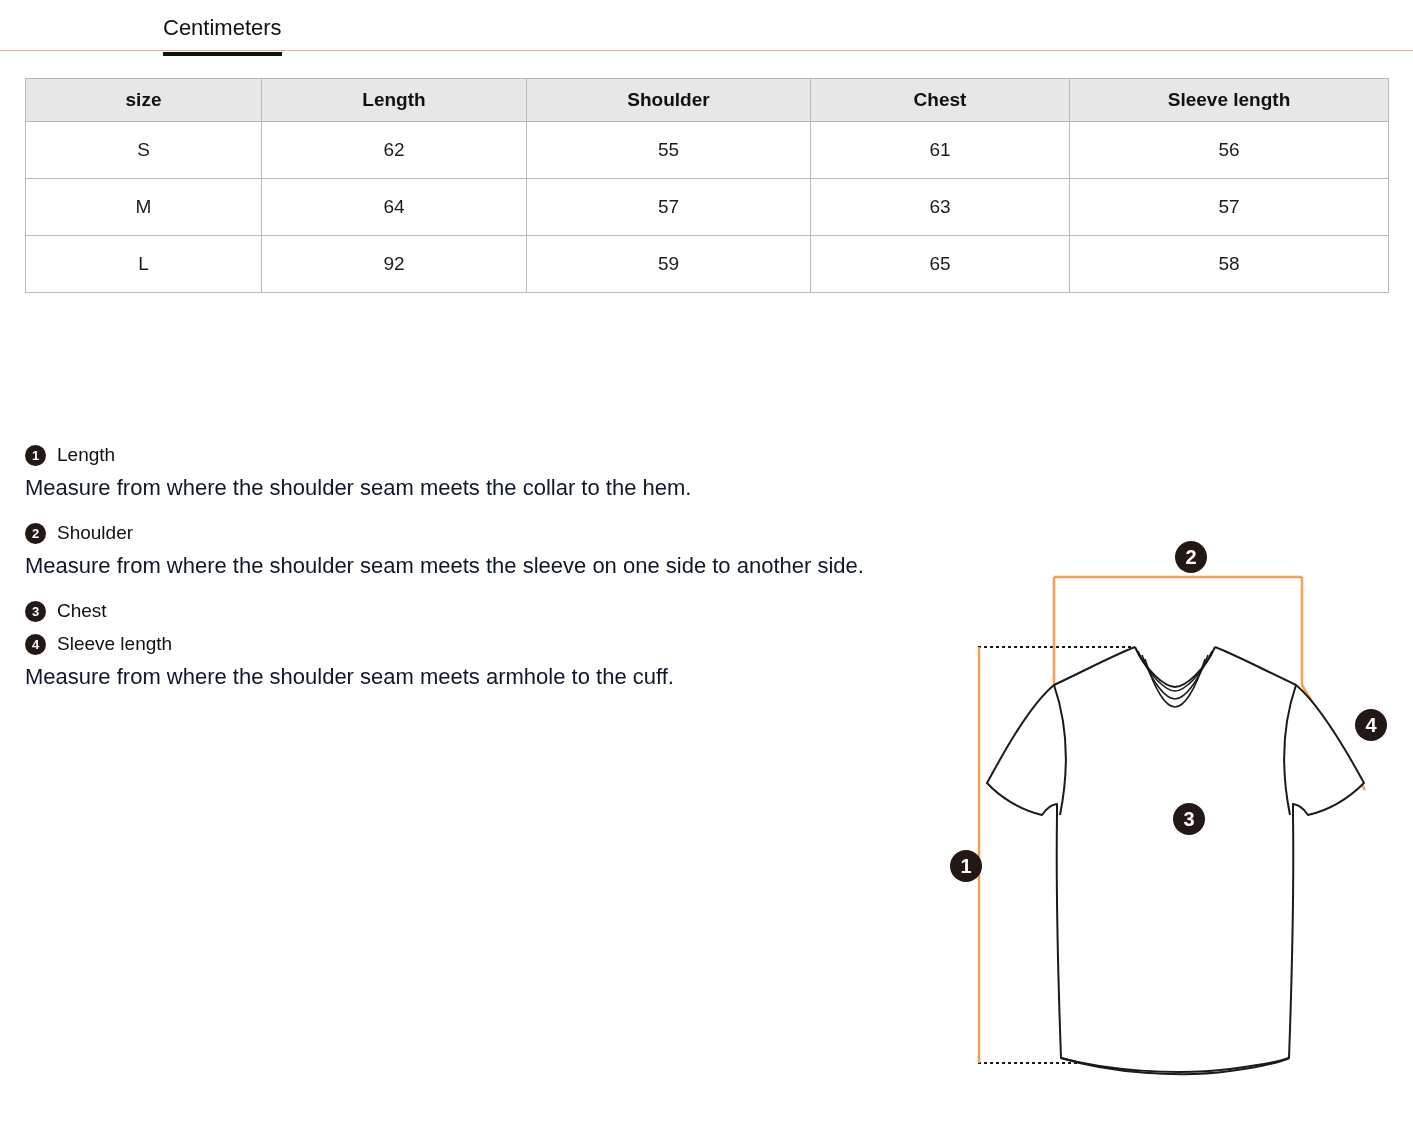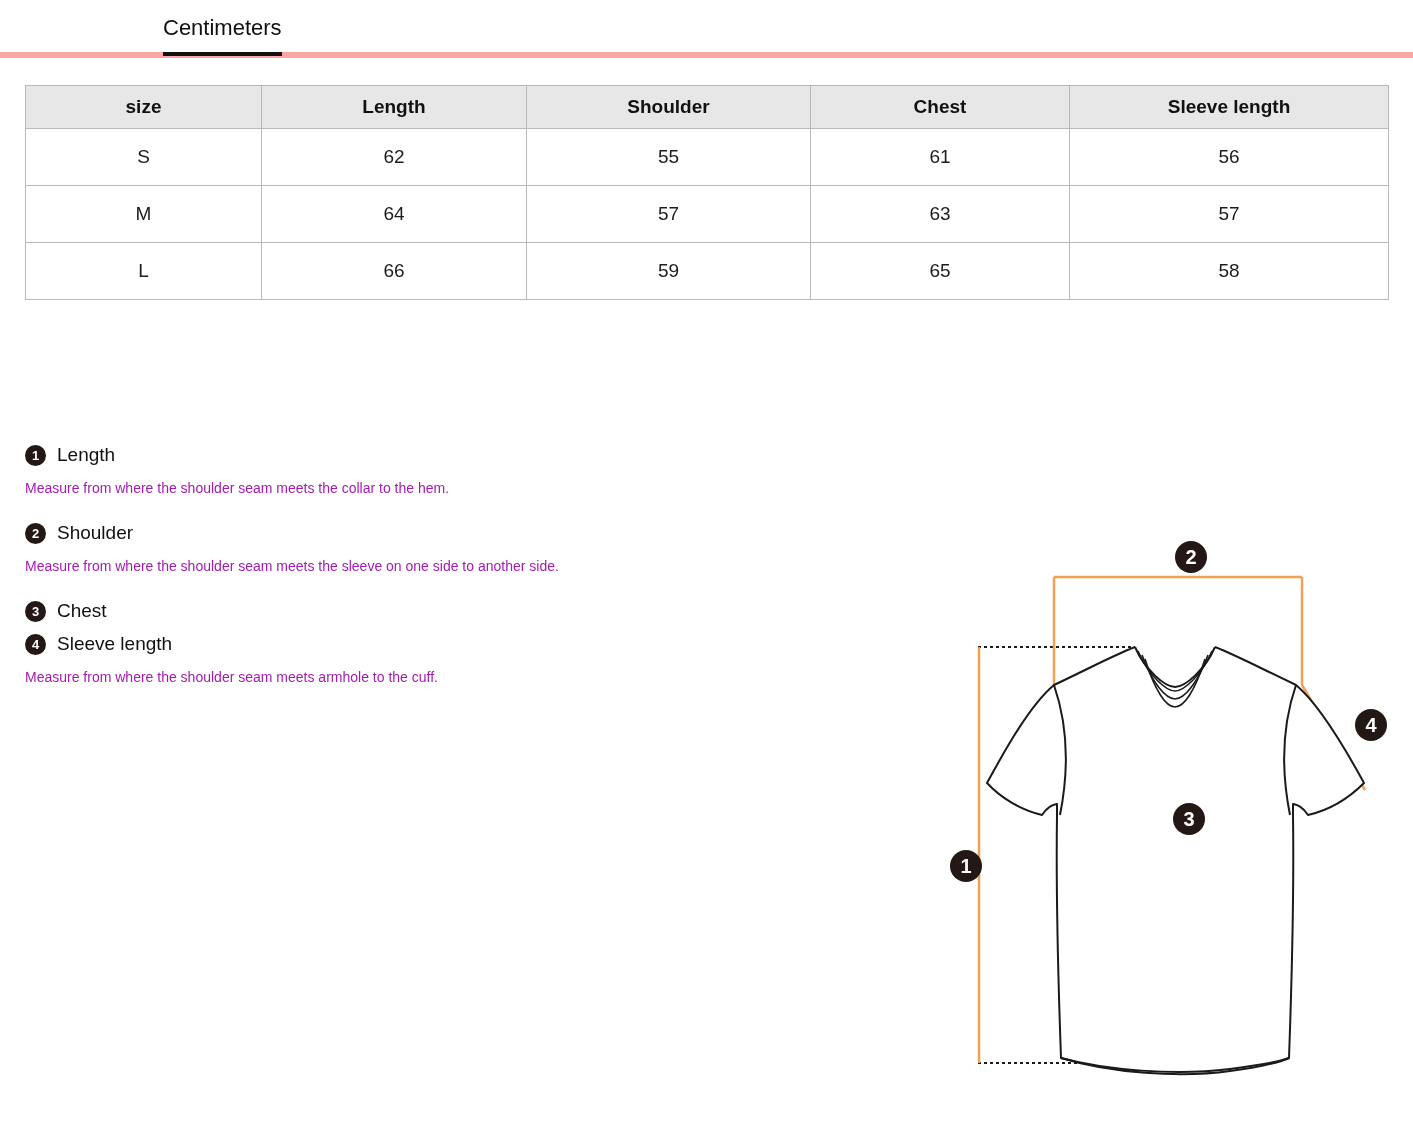--- a/index.html
+++ b/index.html
@@ -13,22 +13,22 @@
     height: 1126px;
     font-family: "Liberation Sans", sans-serif;
     color: #1a1a1a;
     position: relative;
     overflow: hidden;
   }
 
   
   .tabs-bar {
     position: relative;
-    height: 58px;
-    border-bottom: 6px solid #fca5a5;
+    height: 51px;
+    border-bottom: 1px solid #fca5a5;
     padding-left: 25px;
   }
   .tab {
     display: inline-block;
     position: absolute;
     left: 163px;
     top: 14px;
     font-size: 22px;
     line-height: 28px;
     color: #111111;
@@ -115,22 +115,22 @@
     align-items: center;
     justify-content: center;
     line-height: 1;
   }
   .measure-name {
     font-size: 19px;
     color: #111111;
     line-height: 24px;
   }
   .measure-desc {
-    font-size: 14px;
-    color: #a21caf;
+    font-size: 22px;
+    color: #0f172a;
     line-height: 24px;
     margin: 0 0 21px 0;
   }
 
   
   .diagram {
     position: absolute;
     left: 930px;
     top: 525px;
     width: 470px;
@@ -193,21 +193,21 @@
       </tr>
       <tr>
         <td>M</td>
         <td>64</td>
         <td>57</td>
         <td>63</td>
         <td>57</td>
       </tr>
       <tr>
         <td>L</td>
-        <td>66</td>
+        <td>92</td>
         <td>59</td>
         <td>65</td>
         <td>58</td>
       </tr>
     </tbody>
   </table>
 </div>
 
 <div class="howto">
 

